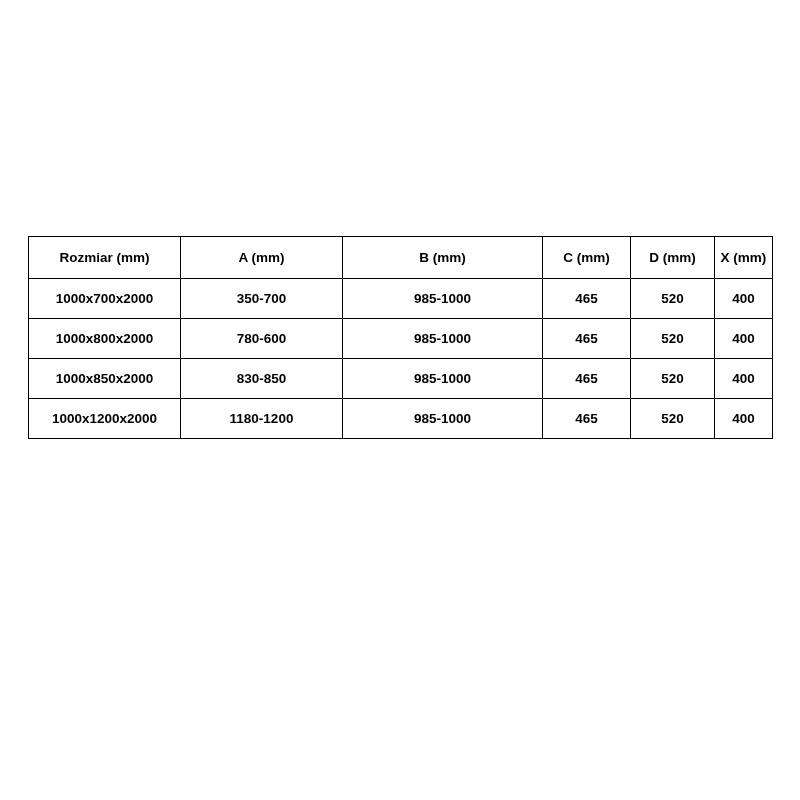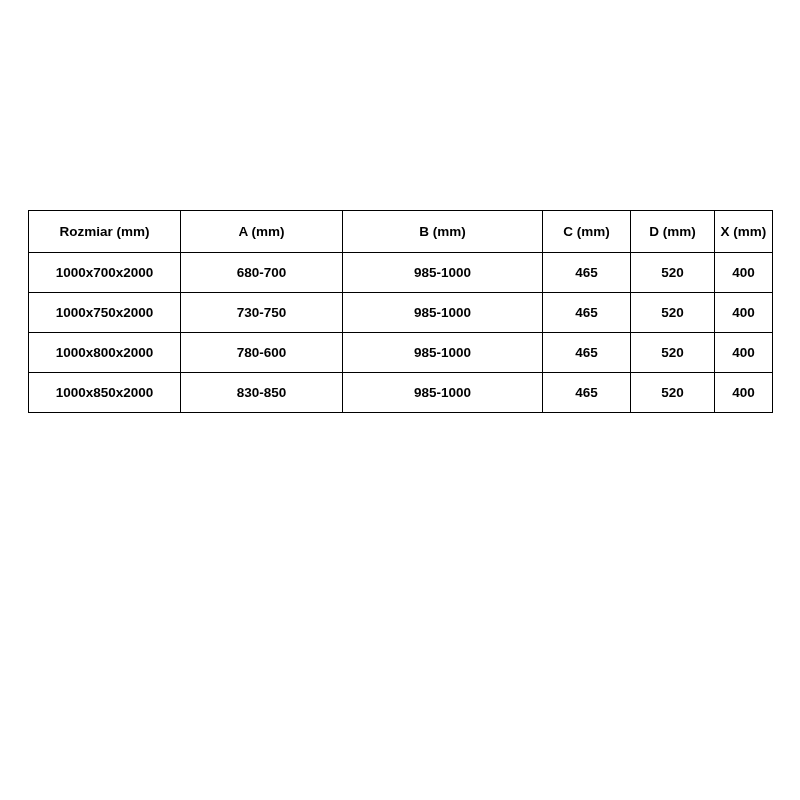--- a/index.html
+++ b/index.html
@@ -15,21 +15,21 @@
     overflow: hidden;
   }
   .page {
     position: relative;
     width: 800px;
     height: 800px;
   }
   .table-wrap {
     position: absolute;
     left: 28px;
-    top: 210px;
+    top: 236px;
     width: 744px;
   }
   table.spec-table {
     border-collapse: collapse;
     width: 744px;
     table-layout: fixed;
   }
   table.spec-table td,
   table.spec-table th {
     border: 1px solid #000000;
@@ -77,29 +77,21 @@
           <th>A (mm)</th>
           <th>B (mm)</th>
           <th>C (mm)</th>
           <th>D (mm)</th>
           <th>X (mm)</th>
         </tr>
       </thead>
       <tbody>
         <tr>
           <td>1000x700x2000</td>
-          <td>680-700</td>
-          <td>985-1000</td>
-          <td>465</td>
-          <td>520</td>
-          <td>400</td>
-        </tr>
-        <tr>
-          <td>1000x750x2000</td>
-          <td>730-750</td>
+          <td>350-700</td>
           <td>985-1000</td>
           <td>465</td>
           <td>520</td>
           <td>400</td>
         </tr>
         <tr>
           <td>1000x800x2000</td>
           <td>780-600</td>
           <td>985-1000</td>
           <td>465</td>
@@ -107,16 +99,24 @@
           <td>400</td>
         </tr>
         <tr>
           <td>1000x850x2000</td>
           <td>830-850</td>
           <td>985-1000</td>
           <td>465</td>
           <td>520</td>
           <td>400</td>
         </tr>
+        <tr>
+          <td>1000x1200x2000</td>
+          <td>1180-1200</td>
+          <td>985-1000</td>
+          <td>465</td>
+          <td>520</td>
+          <td>400</td>
+        </tr>
       </tbody>
     </table>
   </div>
 </div>
 
 </body></html>

